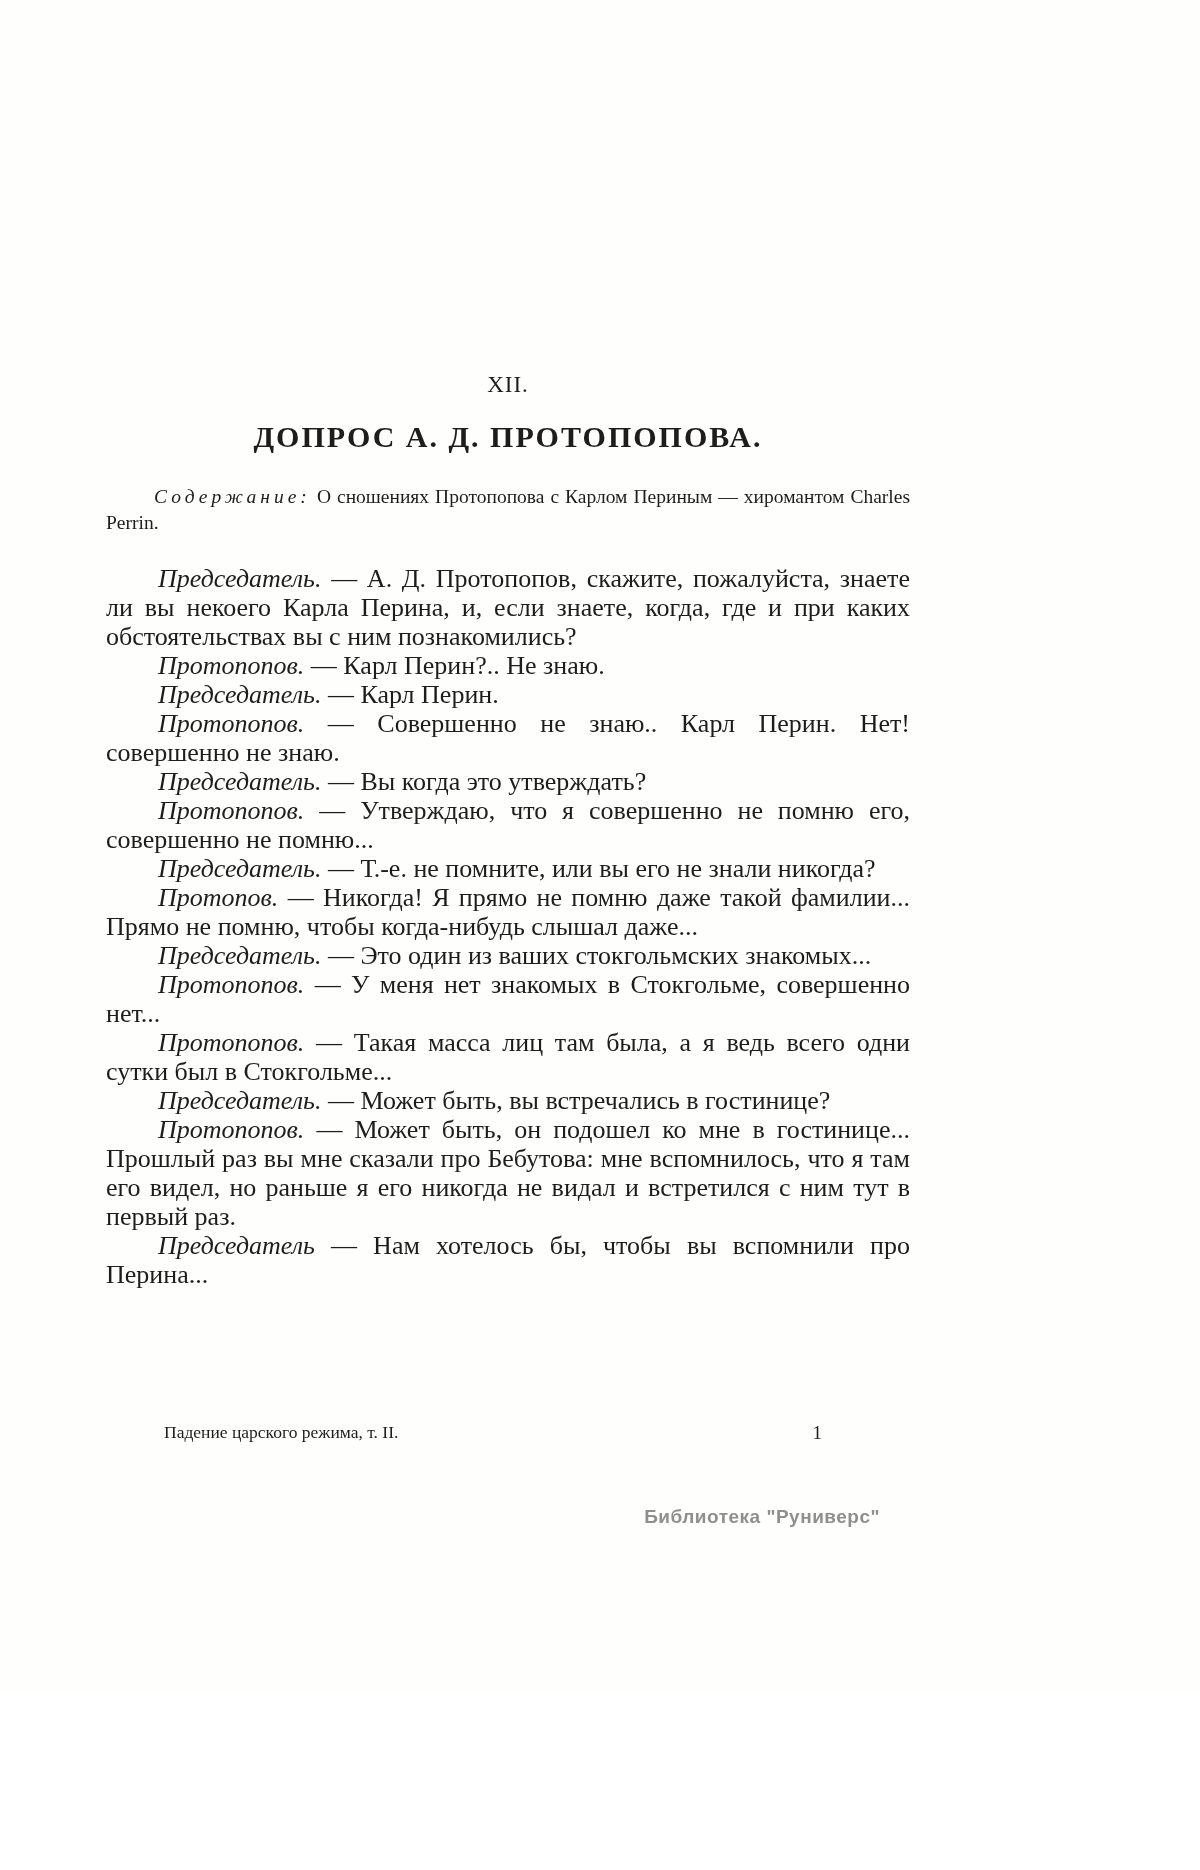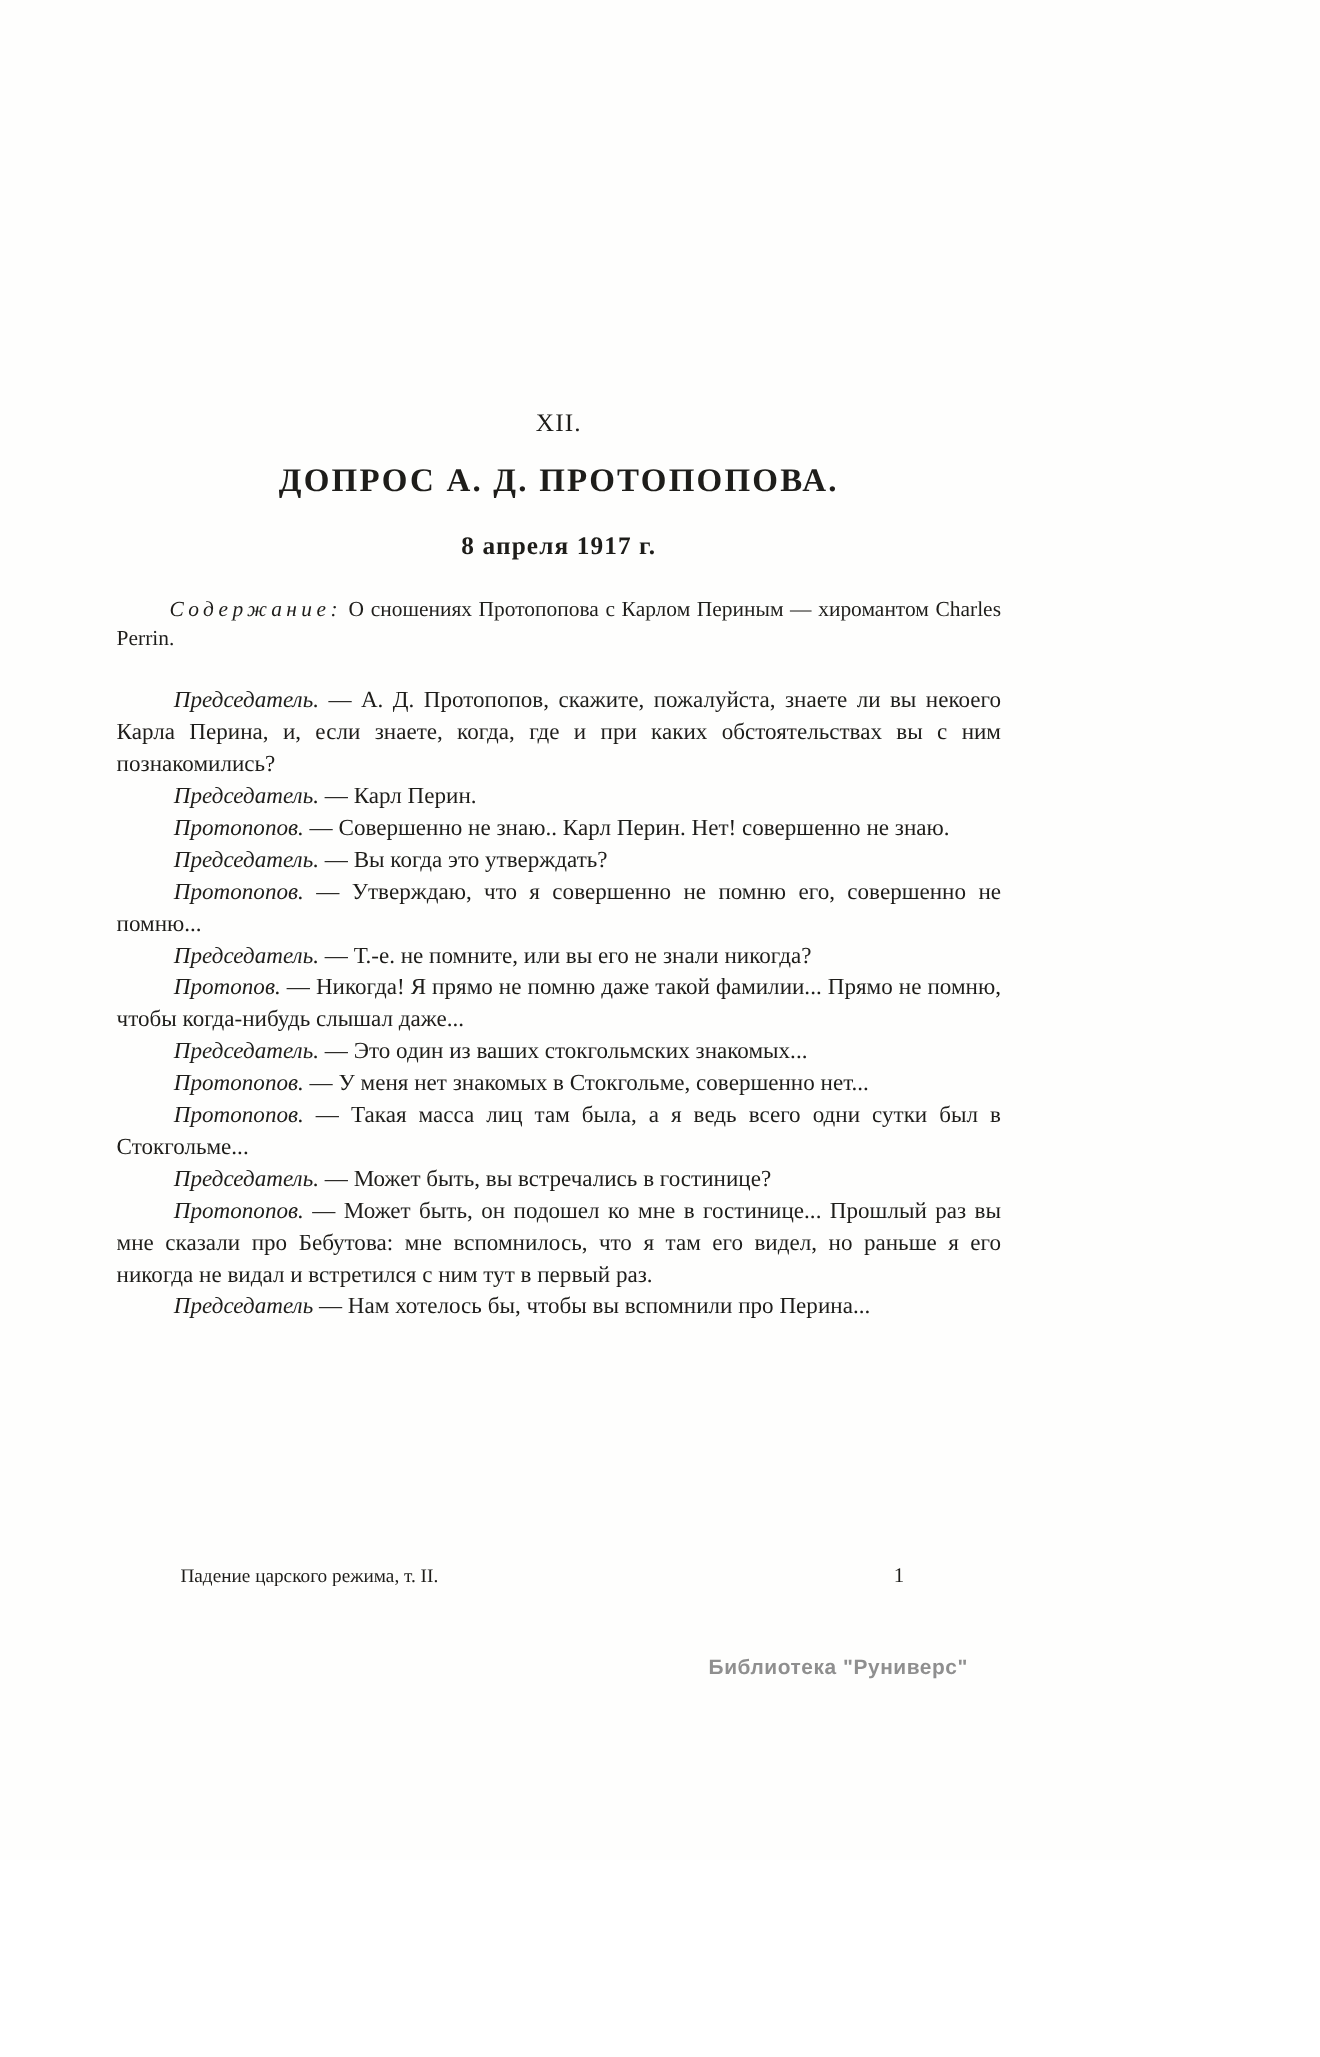--- a/index.html
+++ b/index.html
@@ -47,21 +47,21 @@
     line-height: 26px;
     text-align: justify;
     text-indent: 48px;
     margin: 0 0 28px 0;
   }
   .summary-label {
     letter-spacing: 4px;
     font-style: italic;
   }
   .body-text {
-    font-size: 21px;
+    font-size: 26px;
     line-height: 29px;
     text-align: justify;
   }
   .para {
     margin: 0;
     text-indent: 52px;
   }
   .para em {
     font-style: italic;
   }
@@ -97,26 +97,26 @@
 </head>
 <body>
 
 <div class="page">
   <div class="content">
 
     <p class="section-number">XII.</p>
 
     <h1 class="doc-title">ДОПРОС А. Д. ПРОТОПОПОВА.</h1>
 
-    <p class="doc-date">8 апреля 1917 г.</p>
 
     <p class="summary"><span class="summary-label">Содержание:</span><span> О сношениях Протопопова с Карлом Периным — хиромантом Charles Perrin.</span></p>
 
     <div class="body-text">
       <p class="para"><em>Председатель.</em><span> — А. Д. Протопопов, скажите, пожалуйста, знаете ли вы некоего Карла Перина, и, если знаете, когда, где и при каких обстоятельствах вы с ним познакомились?</span></p>
+      <p class="para"><em>Протопопов.</em><span> — Карл Перин?.. Не знаю.</span></p>
       <p class="para"><em>Председатель.</em><span> — Карл Перин.</span></p>
       <p class="para"><em>Протопопов.</em><span> — Совершенно не знаю..  Карл Перин.  Нет! совершенно не знаю.</span></p>
       <p class="para"><em>Председатель.</em><span> — Вы когда это утверждать?</span></p>
       <p class="para"><em>Протопопов.</em><span> — Утверждаю, что я совершенно не помню его, совершенно не помню...</span></p>
       <p class="para"><em>Председатель.</em><span> — Т.-е. не помните, или вы его не знали никогда?</span></p>
       <p class="para"><em>Протопов.</em><span> — Никогда! Я прямо не помню даже такой фамилии... Прямо не помню, чтобы когда-нибудь слышал даже...</span></p>
       <p class="para"><em>Председатель.</em><span> — Это один из ваших стокгольмских знакомых...</span></p>
       <p class="para"><em>Протопопов.</em><span> — У меня нет знакомых в Стокгольме, совершенно нет...</span></p>
       <p class="para"><em>Протопопов.</em><span> — Такая масса лиц там была, а я ведь всего одни сутки был в Стокгольме...</span></p>
       <p class="para"><em>Председатель.</em><span> — Может быть, вы встречались в гостинице?</span></p>

